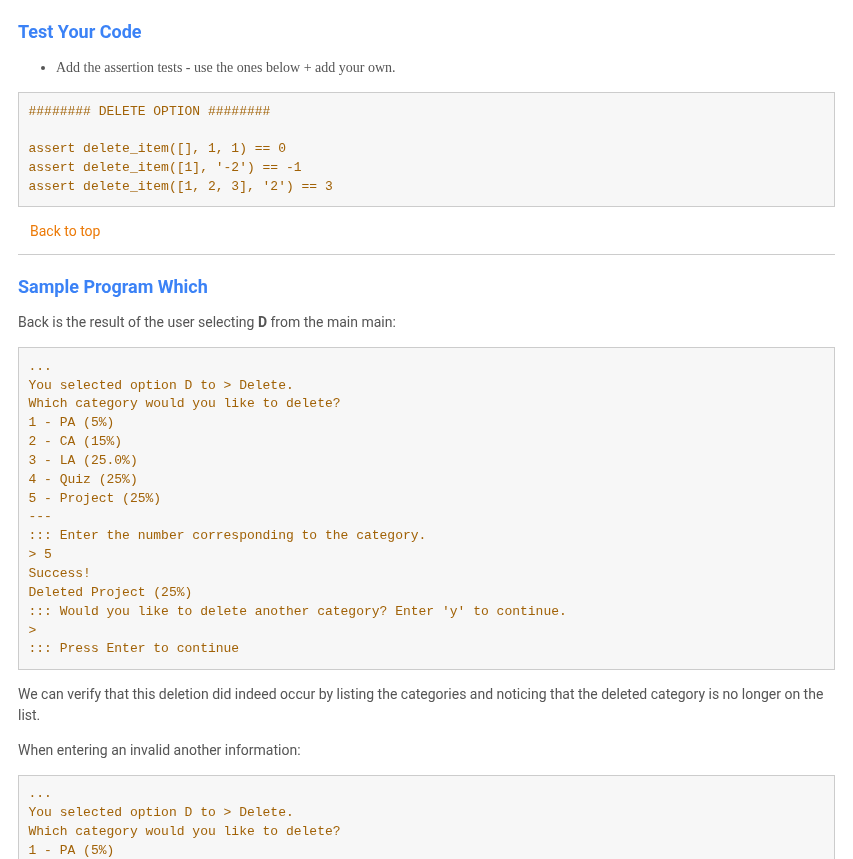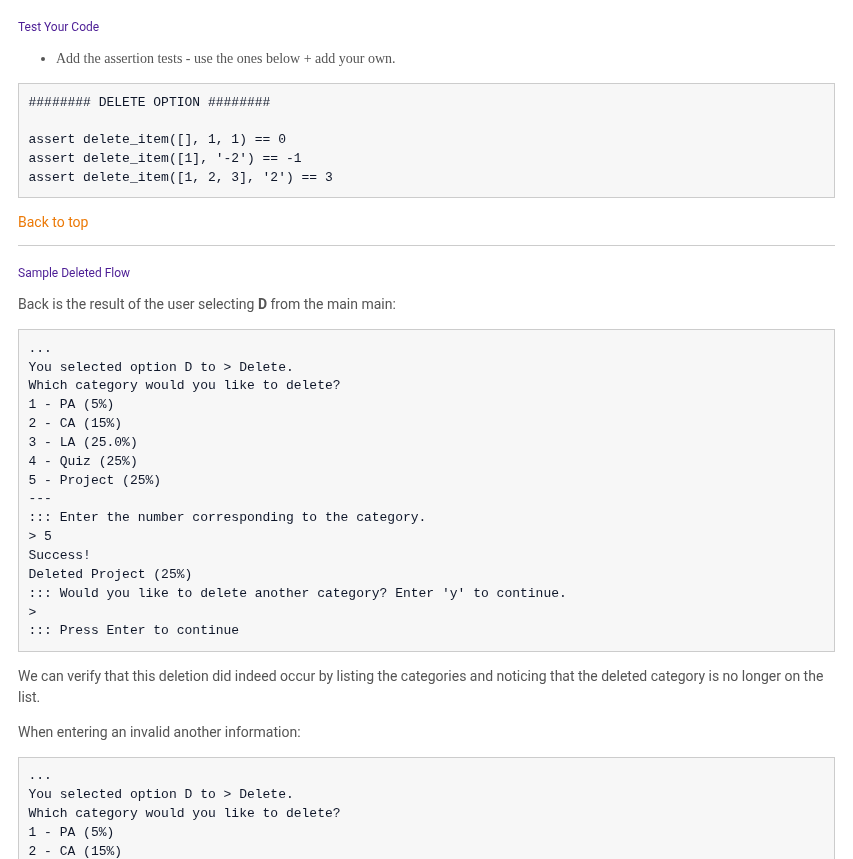--- a/index.html
+++ b/index.html
@@ -10,23 +10,23 @@
     body {
       font-family: -apple-system, BlinkMacSystemFont, "Segoe UI", Roboto, "Helvetica Neue", Arial, sans-serif;
       color: #555;
       background: #fff;
       padding: 18px;
       font-size: 14px;
       line-height: 1.5;
       width: 853px;
     }
     h4.section-heading {
-      font-size: 12px;
-      font-weight: 400;
-      color: #4c1d95;
+      font-size: 18px;
+      font-weight: 700;
+      color: #3b82f6;
       margin-bottom: 12px;
     }
     h4.section-heading.mt {
       margin-top: 18px;
     }
     ul.bullet-list {
       list-style: disc;
       padding-left: 38px;
       margin-bottom: 14px;
       color: #555;
@@ -34,32 +34,33 @@
     }
     ul.bullet-list li {
       font-size: 14px;
     }
     pre.code-block {
       background: #f7f7f7;
       border: 1px solid #cccccc;
       padding: 9.5px;
       font-family: Menlo, Monaco, Consolas, "Courier New", monospace;
       font-size: 13px;
-      color: #0f172a;
+      color: #a16207;
       white-space: pre;
       overflow-x: auto;
       margin-bottom: 14px;
       line-height: 1.45;
     }
     a.top-link {
       color: #ec7a08;
       text-decoration: none;
       font-size: 14px;
       display: inline-block;
       margin-bottom: 10px;
+      margin-left: 12px;
     }
     hr.divider {
       border: none;
       border-top: 1px solid #ccc;
       margin: 2px 0 18px 0;
     }
     p.body-text {
       font-size: 14px;
       color: #555;
       margin-bottom: 14px;
@@ -83,21 +84,21 @@
 <pre class="code-block">######## DELETE OPTION ########
 
 assert delete_item([], 1, 1) == 0
 assert delete_item([1], '-2') == -1
 assert delete_item([1, 2, 3], '2') == 3</pre>
 
 <a href="#" class="top-link">Back to top</a>
 
 <hr class="divider">
 
-<h4 class="section-heading mt">Sample Deleted Flow</h4>
+<h4 class="section-heading mt">Sample Program Which</h4>
 
 <p class="body-text">
   <span>Back is the result of the user selecting </span><strong>D</strong><span> from the main main:</span>
 </p>
 
 <pre class="code-block">...
 You selected option D to &gt; Delete.
 Which category would you like to delete?
 1 - PA (5%)
 2 - CA (15%)

